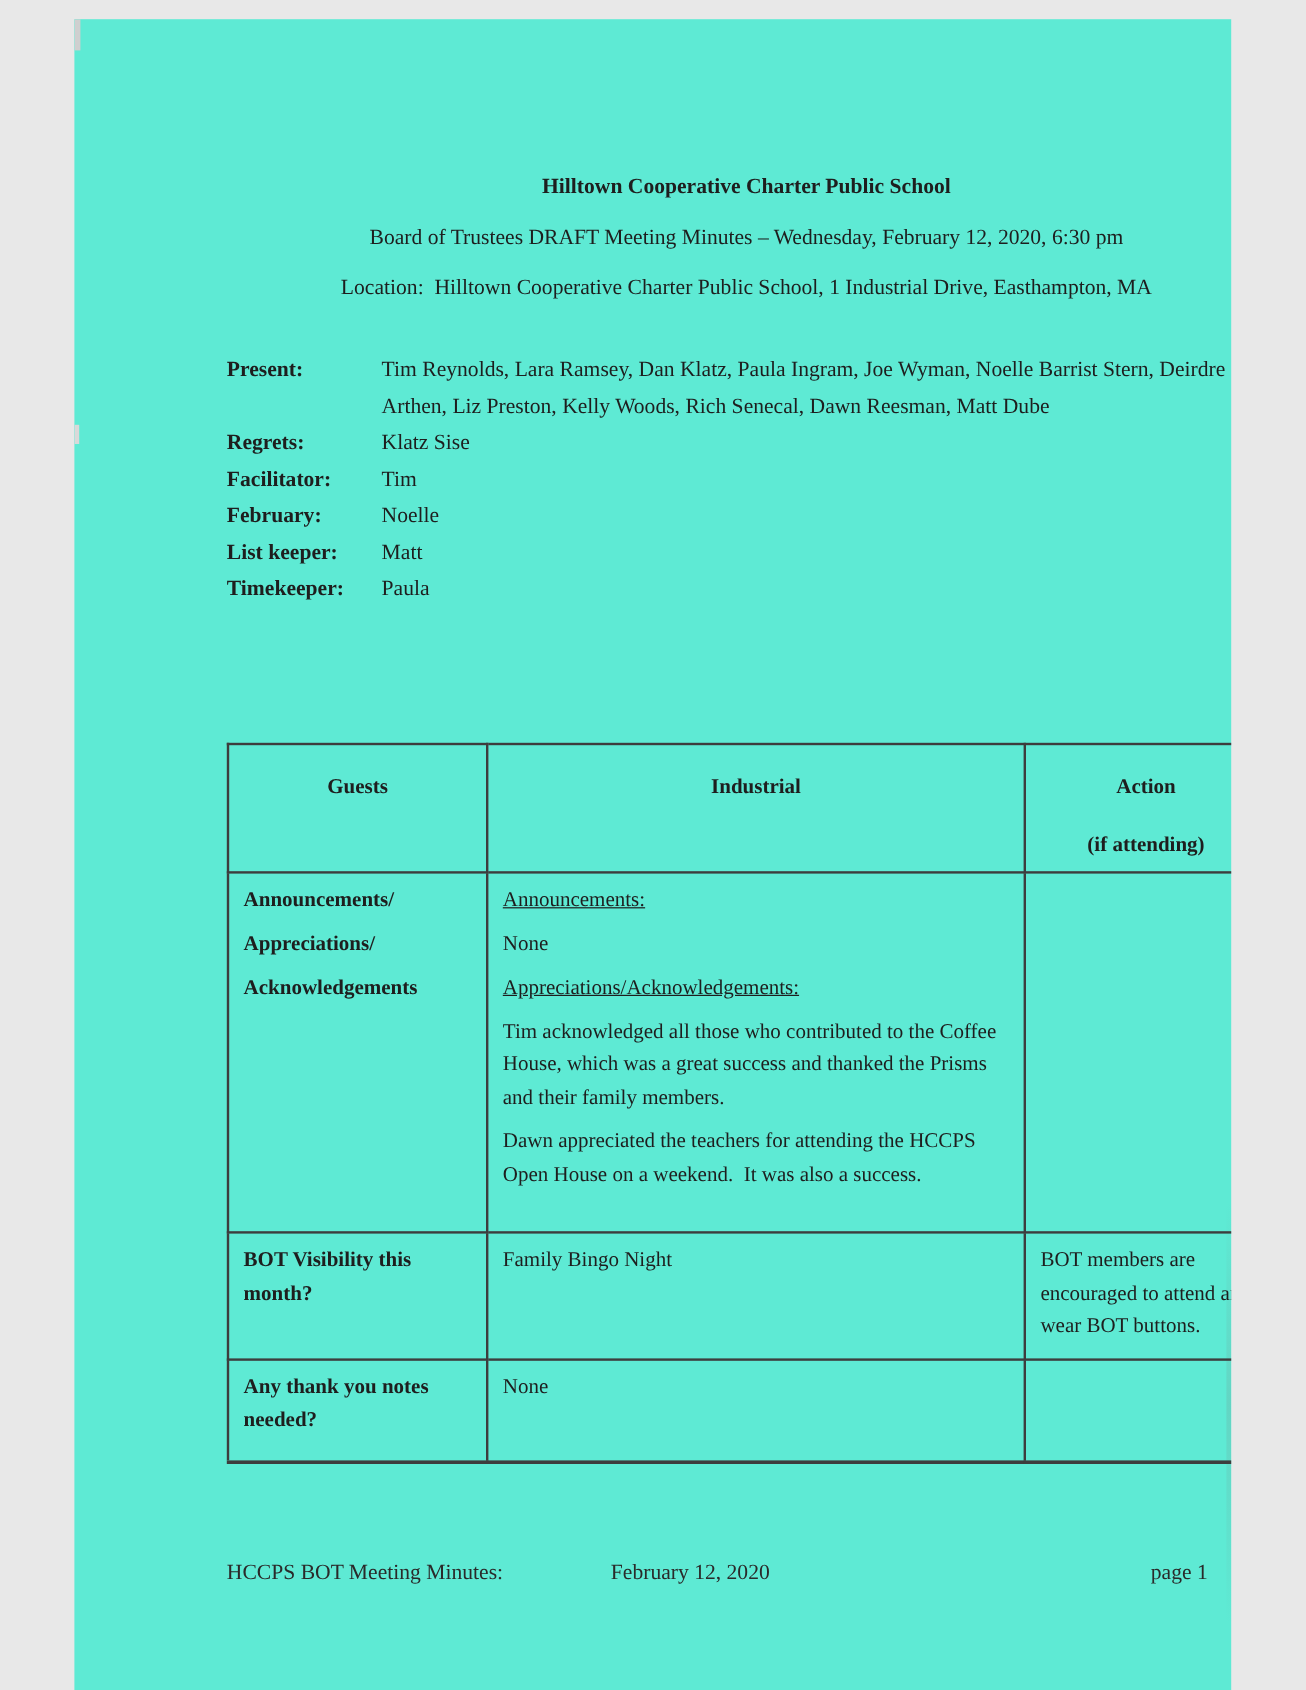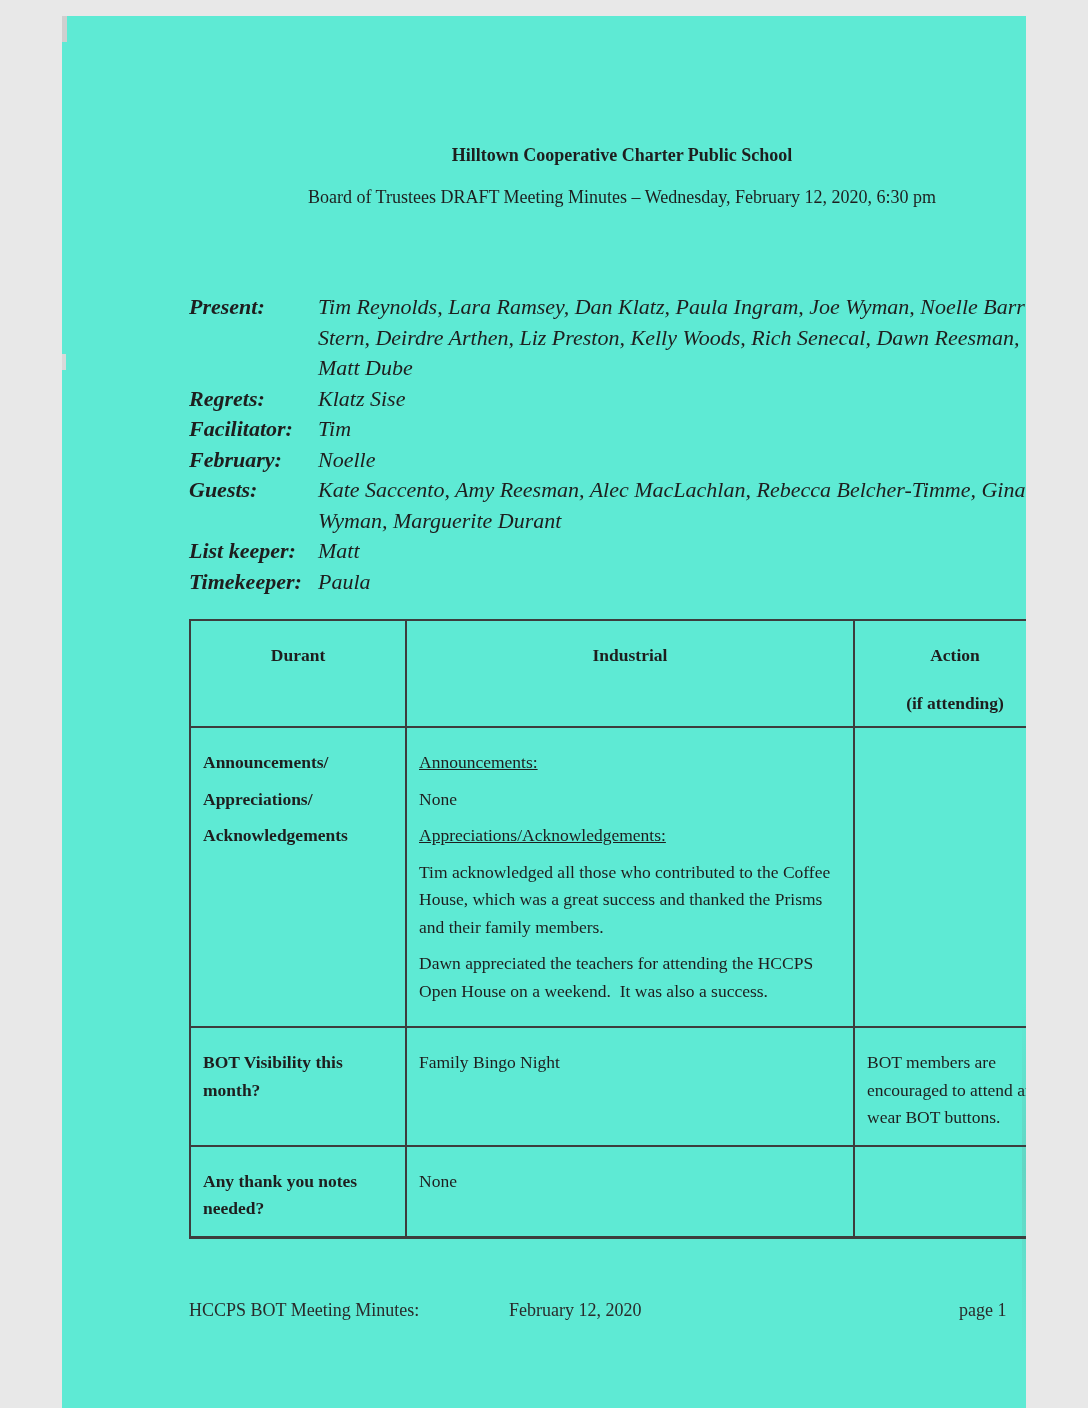--- a/index.html
+++ b/index.html
@@ -16,41 +16,41 @@
   
   .edge-right { position: absolute; right: 0; top: 1080; width: 4px; height: 1408px; top:0;
     background: linear-gradient(to bottom, rgba(0,0,0,0) 70%, rgba(120,120,120,0.18) 82%, rgba(0,0,0,0) 95%); }
   .edge-left-top { position: absolute; left: 0; top: 0; width: 5px; height: 26px; background: #cfcfcf; }
   .edge-left-mid { position: absolute; left: 0; top: 338px; width: 4px; height: 16px; background: #d9d9d9; }
 
   .doc-header { position: absolute; left: 127px; top: 130px; width: 866px; text-align: center; }
   .doc-header p { margin: 0 0 23px 0; font-size: 18px; line-height: 19px; white-space: pre-wrap; }
   .doc-title { font-weight: bold; }
 
-  .meta { position: absolute; left: 127px; top: 276px; width: 866px; font-size: 22px; line-height: 30.5px; font-style: italic; }
+  .meta { position: absolute; left: 127px; top: 276px; width: 866px; font-size: 18px; line-height: 30.5px; }
   .meta-row { display: grid; grid-template-columns: 129px 1fr; }
   .meta-label { font-weight: bold; }
   .meta-value { white-space: pre-wrap; }
   .mission-row { display: block; }
   .mission-row .meta-value { margin-left: 28px; }
 
   table.minutes {
     position: absolute; left: 127px; top: 603px; width: 866px;
     border-collapse: collapse; table-layout: fixed;
     font-size: 17.5px;
   }
   table.minutes, table.minutes th, table.minutes td { border: 2px solid #3d3d3d; }
   table.minutes { border-bottom-width: 3px; }
   table.minutes th {
     vertical-align: top; text-align: center; font-weight: bold;
     padding: 24px 10px 0 10px;
   }
   table.minutes th p { margin: 0; }
   table.minutes th p + p { margin-top: 27px; }
-  table.minutes td { vertical-align: top; padding: 21px 12px 4px 12px; }
+  table.minutes td { vertical-align: top; padding: 8px 12px 4px 12px; }
   td.topic-cell { font-weight: bold; }
   table.minutes td p { margin: 0 0 9px 0; line-height: 27.5px; white-space: pre-wrap; }
   .underline { text-decoration: underline; }
 
   .doc-footer { position: absolute; left: 0; top: 1284px; width: 1088px; font-size: 18px; color: #2a2a2a; }
   .doc-footer span { position: absolute; white-space: pre; }
   .footer-left { left: 127px; }
   .footer-date { left: 447px; }
   .footer-page { left: 897px; }
 </style>
@@ -58,62 +58,59 @@
 <body>
 
 <div class="page">
   <div class="edge-left-top"></div>
   <div class="edge-left-mid"></div>
   <div class="edge-right"></div>
 
   <div class="doc-header">
     <p class="doc-title">Hilltown Cooperative Charter Public School</p>
     <p>Board of Trustees DRAFT Meeting Minutes – Wednesday, February 12, 2020, 6:30 pm</p>
+    <p>Location:  Hilltown Cooperative Charter Public School, 1 Industrial Drive, Easthampton, MA</p>
   </div>
 
   <div class="meta">
     <div class="meta-row">
       <span class="meta-label">Present:</span>
       <span class="meta-value">Tim Reynolds, Lara Ramsey, Dan Klatz, Paula Ingram, Joe Wyman, Noelle Barrist Stern, Deirdre Arthen, Liz Preston, Kelly Woods, Rich Senecal, Dawn Reesman, Matt Dube</span>
     </div>
     <div class="meta-row">
       <span class="meta-label">Regrets:</span>
       <span class="meta-value">Klatz Sise</span>
     </div>
     <div class="meta-row">
       <span class="meta-label">Facilitator:</span>
       <span class="meta-value">Tim</span>
     </div>
     <div class="meta-row">
       <span class="meta-label">February:</span>
       <span class="meta-value">Noelle</span>
     </div>
     <div class="meta-row">
-      <span class="meta-label">Guests:</span>
-      <span class="meta-value">Kate Saccento, Amy Reesman, Alec MacLachlan, Rebecca Belcher-Timme, Gina Wyman, Marguerite Durant</span>
-    </div>
-    <div class="meta-row">
       <span class="meta-label">List keeper:</span>
       <span class="meta-value">Matt</span>
     </div>
     <div class="meta-row">
       <span class="meta-label">Timekeeper:</span>
       <span class="meta-value">Paula</span>
     </div>
   </div>
 
   <table class="minutes">
     <colgroup>
       <col style="width:216px">
       <col style="width:448px">
       <col style="width:202px">
     </colgroup>
     <tbody>
         <tr style="height:107px">
-      <th>Durant</th>
+      <th>Guests</th>
       <th>Industrial</th>
       <th>
         <p>Action</p>
         <p>(if attending)</p>
       </th>
     </tr>
     <tr style="height:300px">
       <td class="topic-cell">
         <p>Announcements/</p>
         <p>Appreciations/</p>

